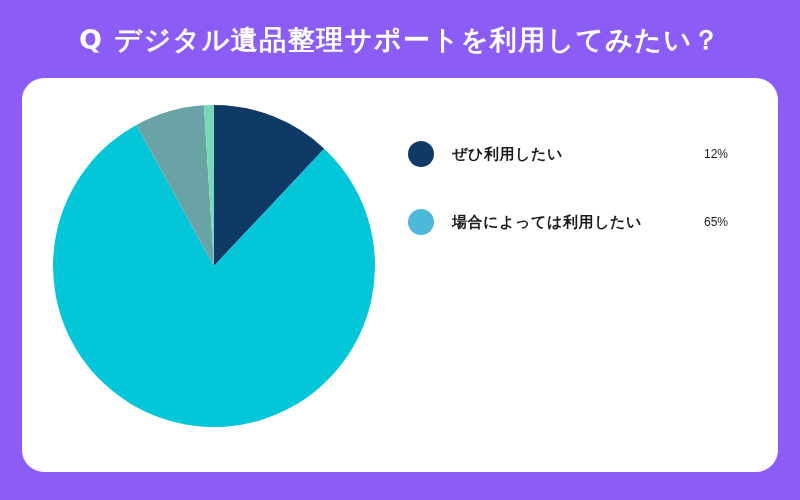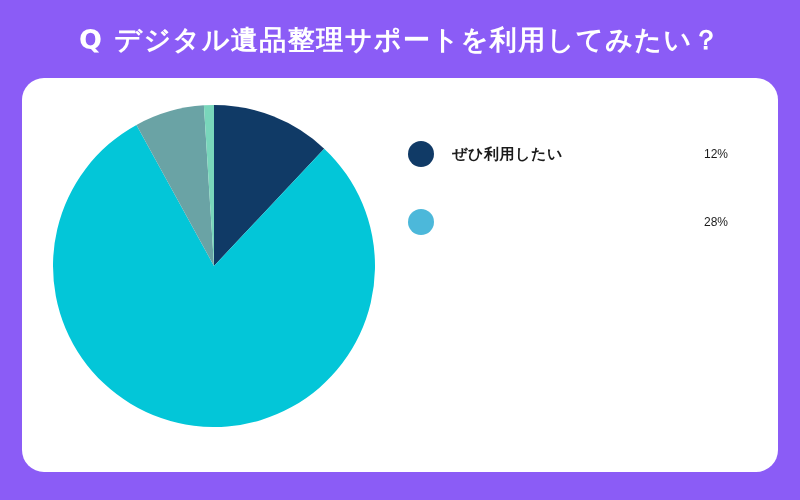--- a/index.html
+++ b/index.html
@@ -127,20 +127,21 @@
     <div id="legend">
 
       <div class="legend-row">
         <span class="legend-dot" style="background: rgb(16, 58, 102);"></span>
         <span class="legend-label">ぜひ利用したい</span>
         <span class="legend-value">12%</span>
       </div>
 
       <div class="legend-row">
         <span class="legend-dot" style="background: rgb(76, 184, 218);"></span>
-        <span class="legend-value">28%</span>
+        <span class="legend-label">場合によっては利用したい</span>
+        <span class="legend-value">65%</span>
       </div>
 
 
 
     </div>
   </div>
 </div>
 
 </body></html>

